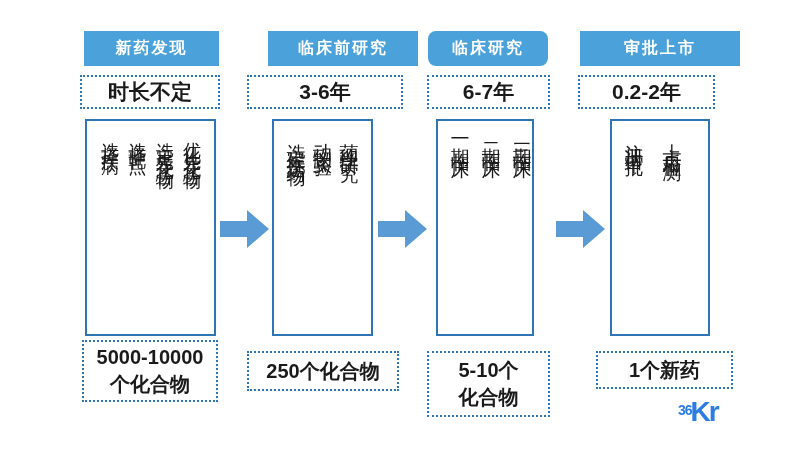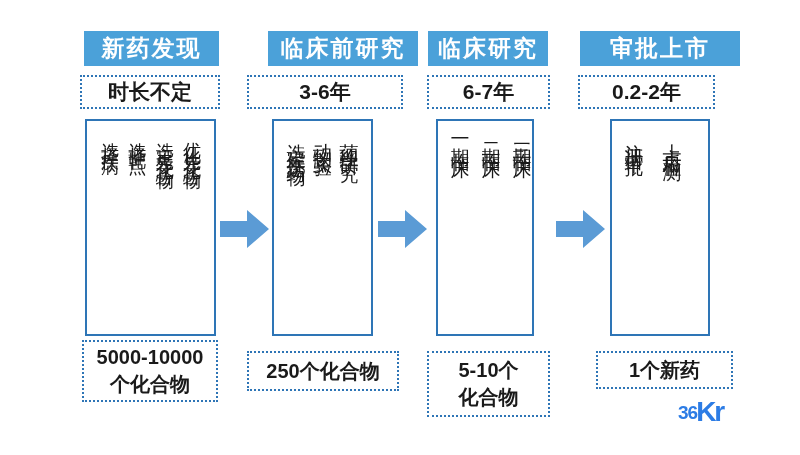--- a/index.html
+++ b/index.html
@@ -5,21 +5,21 @@
   html,body{margin:0;padding:0;background:#ffffff;}
   .canvas{
     position:relative;width:800px;height:455px;background:#ffffff;overflow:hidden;
     font-family:"Liberation Sans","DejaVu Sans",sans-serif;color:#1a1a1a;
   }
   .abs{position:absolute;box-sizing:border-box;}
   .hdr{
     background:#4ba1d9;color:#ffffff;
     display:flex;align-items:center;justify-content:center;
     font-family:"Liberation Serif","DejaVu Serif",serif;
-    font-weight:bold;font-size:23px;letter-spacing:2px;
+    font-weight:bold;font-size:16px;letter-spacing:2px;
   }
   .duration{
     border:2px dotted #2e75b6;background:#ffffff;
     display:flex;align-items:center;justify-content:center;
     font-size:21px;font-weight:600;
   }
   .stepsbox{
     border:2px solid #2e75b6;background:#ffffff;
     display:flex;flex-direction:row;align-items:flex-start;
     padding:7px 9px;
@@ -35,21 +35,21 @@
   .bottom{
     border:2px dotted #2e75b6;background:#ffffff;
     display:flex;align-items:center;justify-content:center;text-align:center;
     font-size:20px;font-weight:600;line-height:1.35;white-space:pre-line;
   }
   .arrow{line-height:0;}
   .logo{
     display:flex;align-items:flex-start;color:#2c7ce5;
     font-family:"Liberation Sans","DejaVu Sans",sans-serif;font-weight:800;
   }
-  .logo .small{font-size:19px;margin-top:3px;letter-spacing:-1px;}
+  .logo .small{font-size:14px;margin-top:3px;letter-spacing:-1px;}
   .logo .large{font-size:28px;line-height:0.95;margin-left:-1px;letter-spacing:-2px;}
 </style>
 </head>
 <body>
 
 <div class="canvas">
 
   <div>
     <div class="abs hdr" style="left:84px;top:31px;width:135px;height:35px;">新药发现</div>
     <div class="abs duration" style="left:80px;top:75px;width:140px;height:34px;">时长不定</div>
@@ -80,21 +80,21 @@
     <div class="abs bottom" style="left:247px;top:351px;width:152px;height:40px;">250个化合物</div>
   </div>
 
   <div class="abs arrow" style="left:378px;top:209px;">
     <svg width="50" height="40" viewBox="0 0 50 40">
       <polygon points="0,12 27,12 27,1 49,20 27,39 27,28 0,28" fill="#5b9bd5"></polygon>
     </svg>
   </div>
 
   <div>
-    <div class="abs hdr" style="left:428px;top:31px;width:120px;height:35px;">临床研究</div>
+    <div class="abs hdr" style="left:428px;top:31px;width:120px;height:35px;border-radius:8px;">临床研究</div>
     <div class="abs duration" style="left:427px;top:75px;width:123px;height:34px;">6-7年</div>
     <div class="abs stepsbox packed" style="left:436px;top:119px;width:98px;height:217px;">
       <span class="vtext">一期临床</span>
       <span class="vtext">二期临床</span>
       <span class="vtext">三期临床</span>
     </div>
     <div class="abs bottom" style="left:427px;top:351px;width:123px;height:66px;text-align:right;">5-10个
 化合物</div>
   </div>
 

